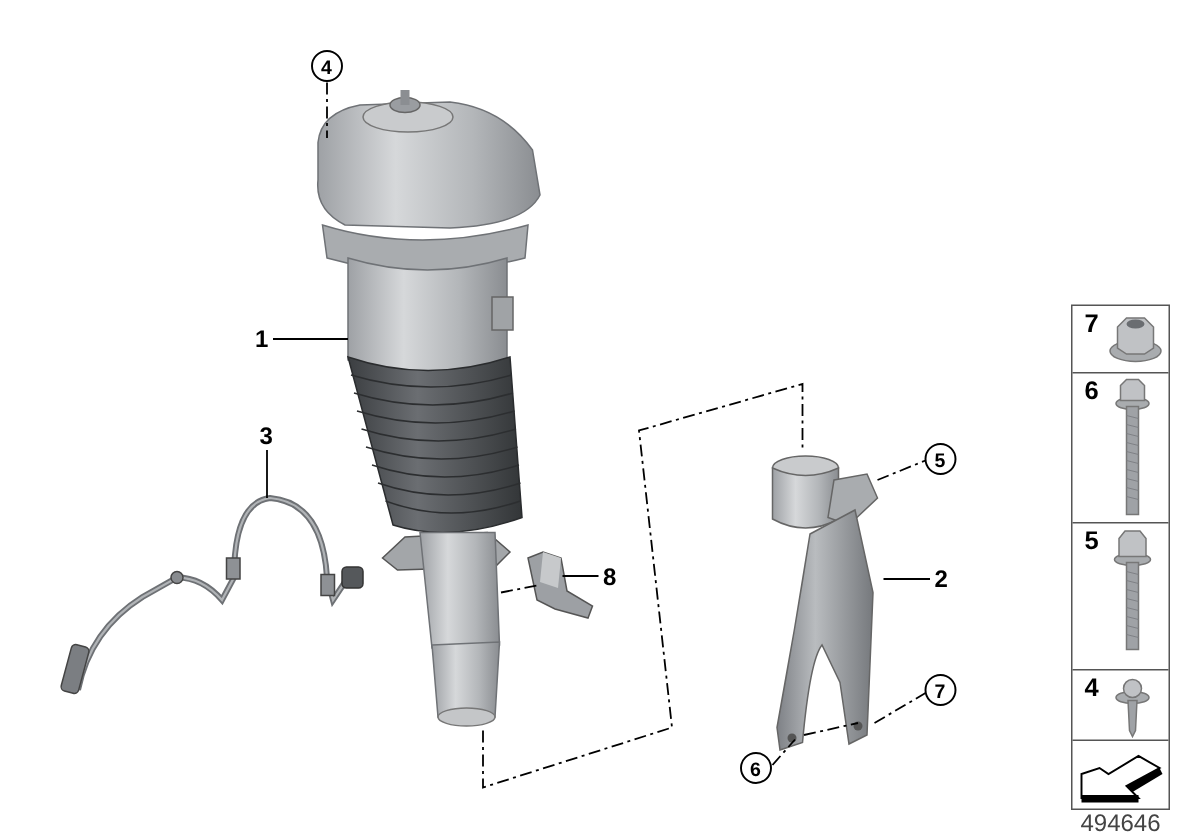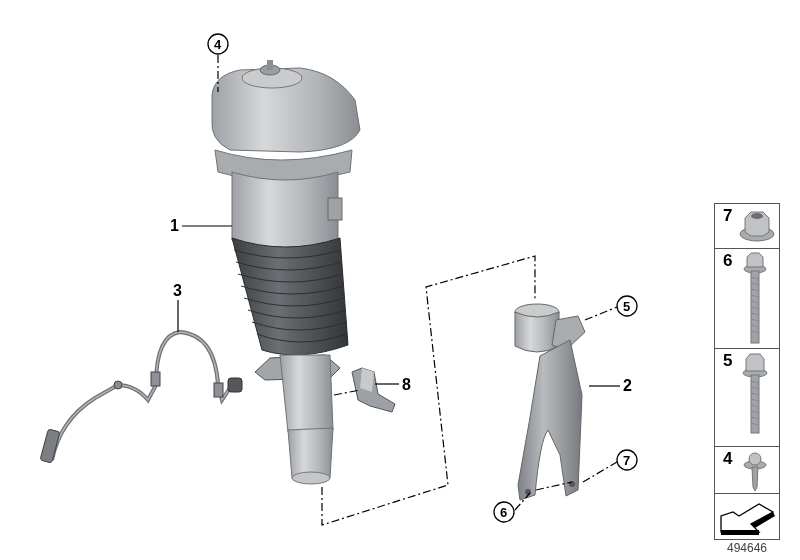--- a/index.html
+++ b/index.html
@@ -15,21 +15,21 @@
 
   #legend-panel {
     position: absolute; left: 714px; top: 203px; width: 66px; height: 337px;
     border: 1px solid #555; box-sizing: border-box; background: #fff;
   }
   .legend-cell { position: absolute; left: 0; width: 64px; border-bottom: 1px solid #555; box-sizing: border-box; }
   .legend-num { position: absolute; left: 8px; top: 2px; font-weight: bold; font-size: 17px; color: #000; }
   .legend-cell svg { position: absolute; left: 0; top: 0; }
   #image-id {
     position: absolute; left: 714px; top: 541px; width: 66px; text-align: center;
-    font-size: 12px; color: #444;
+    font-size: 16px; color: #444;
   }
 </style>
 </head>
 <body>
 
 <svg id="diagram" viewBox="0 0 800 560" xmlns="http://www.w3.org/2000/svg">
   <defs>
     <linearGradient id="metal" x1="0" x2="1" y1="0" y2="0">
       <stop offset="0" stop-color="#9ea1a5"></stop>
       <stop offset="0.35" stop-color="#d6d8da"></stop>

